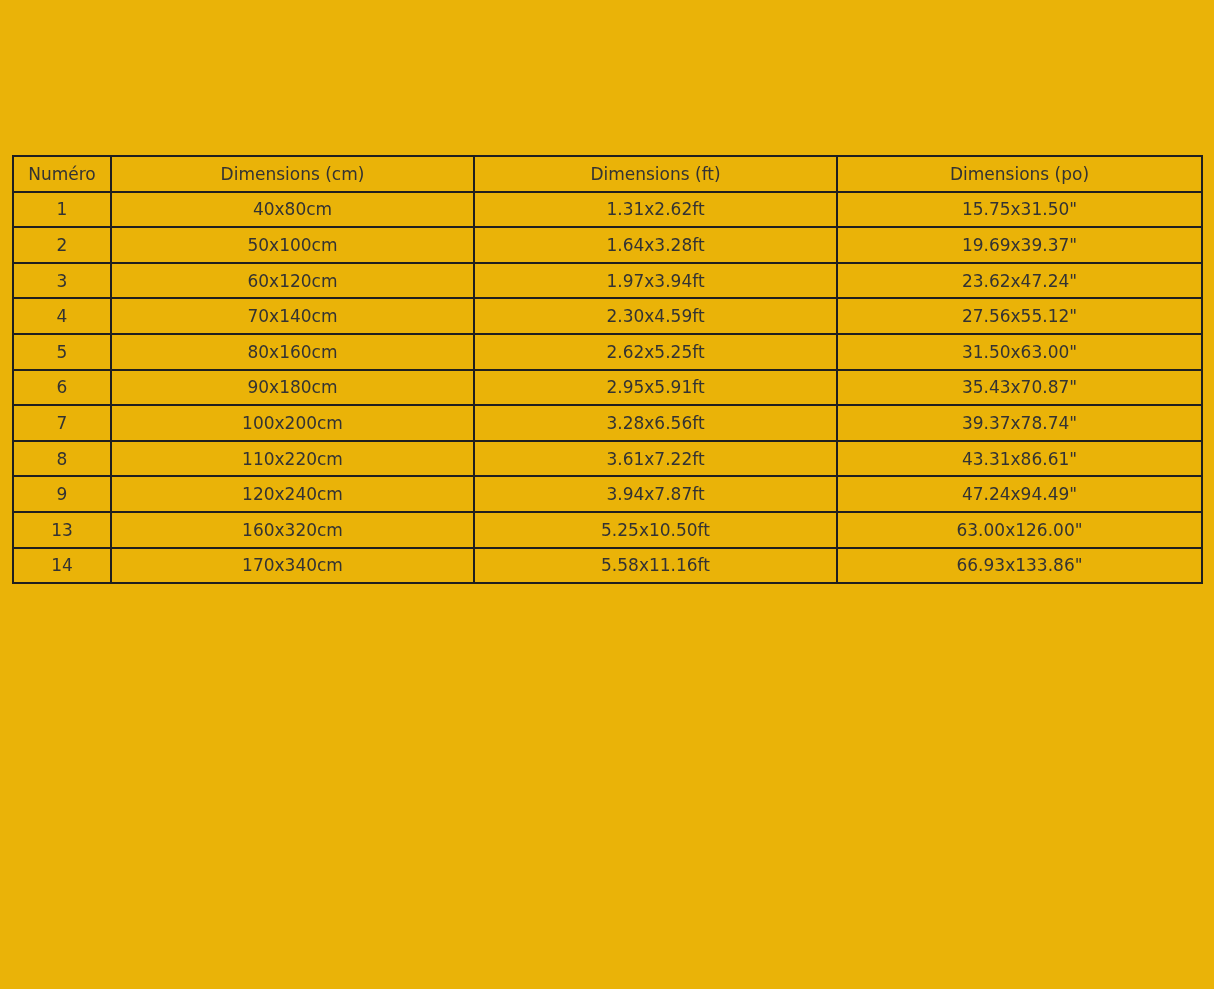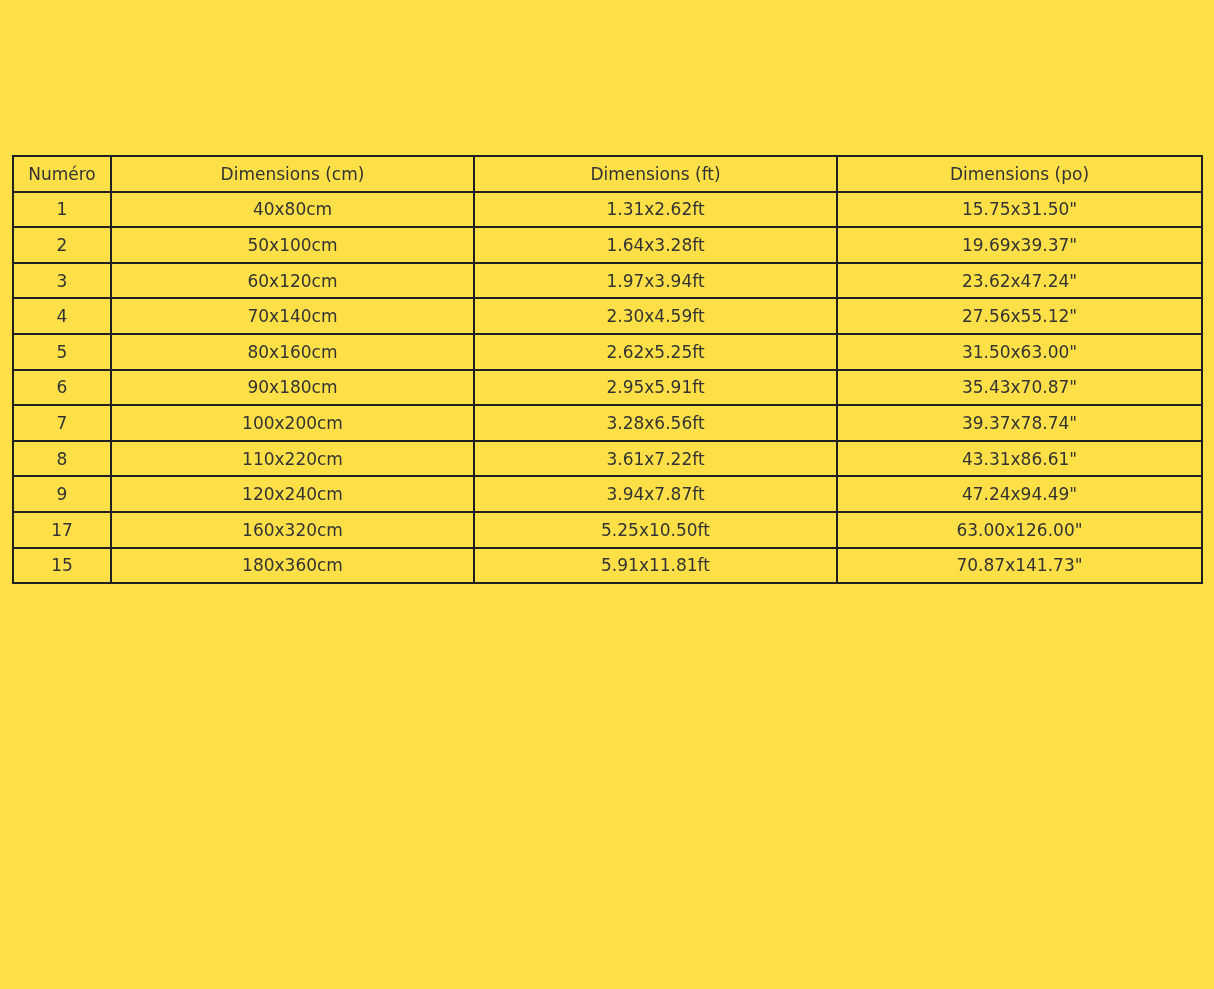--- a/index.html
+++ b/index.html
@@ -7,21 +7,21 @@
     padding: 0;
     background: #ffffff;
     width: 1214px;
     height: 989px;
     font-family: "DejaVu Sans", "Liberation Sans", sans-serif;
   }
   .canvas {
     position: relative;
     width: 1214px;
     height: 989px;
-    background: #fde047;
+    background: #eab308;
     overflow: hidden;
   }
   .table-wrap {
     position: absolute;
     left: 12px;
     top: 155px;
     width: 1189px;
   }
   table.dim-table {
     width: 1189px;
@@ -115,27 +115,27 @@
             <td>3.61x7.22ft</td>
             <td>43.31x86.61"</td>
           </tr>
           <tr>
             <td>9</td>
             <td>120x240cm</td>
             <td>3.94x7.87ft</td>
             <td>47.24x94.49"</td>
           </tr>
           <tr>
-            <td>17</td>
+            <td>13</td>
             <td>160x320cm</td>
             <td>5.25x10.50ft</td>
             <td>63.00x126.00"</td>
           </tr>
           <tr>
-            <td>15</td>
-            <td>180x360cm</td>
-            <td>5.91x11.81ft</td>
-            <td>70.87x141.73"</td>
+            <td>14</td>
+            <td>170x340cm</td>
+            <td>5.58x11.16ft</td>
+            <td>66.93x133.86"</td>
           </tr>
         </tbody>
     </table>
   </div>
 </div>
 
 </body></html>

